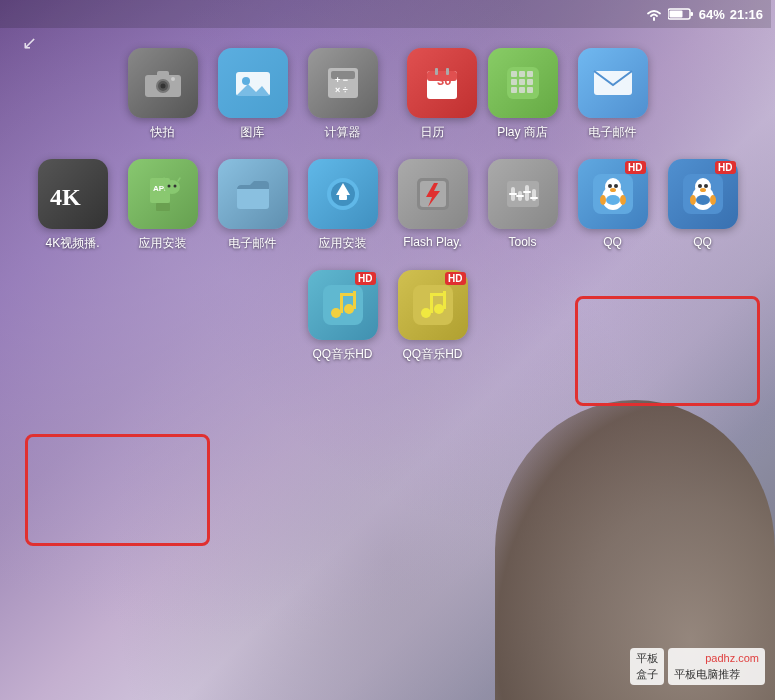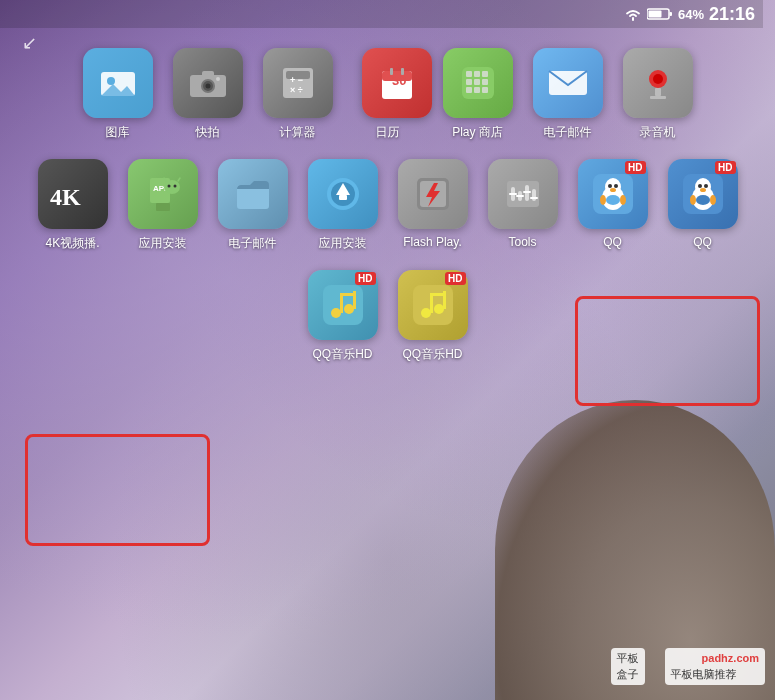--- a/index.html
+++ b/index.html
@@ -32,21 +32,21 @@
       width: 280px;
       height: 300px;
       background: radial-gradient(ellipse at 70% 80%, #9a8878 0%, #7a6858 40%, #5a4838 70%, transparent 100%);
       border-radius: 50% 50% 0 0;
       opacity: 0.8;
     }
 
     .status-bar {
       position: absolute;
       top: 0;
-      right: 12px;
+      right: 4px;
       left: 0;
       height: 28px;
       display: flex;
       justify-content: flex-end;
       align-items: center;
       padding: 0 8px;
       z-index: 10;
       background: rgba(0,0,0,0.15);
     }
     .status-icons {
@@ -127,42 +127,42 @@
     }
 
     
     .watermark {
       position: absolute;
       bottom: 15px;
       right: 10px;
       z-index: 20;
       display: flex;
       align-items: flex-end;
-      gap: 20px;
+      gap: 4px;
     }
     .watermark-left {
       background: rgba(255,255,255,0.85);
       padding: 3px 6px;
       border-radius: 4px;
       font-size: 11px;
       color: #333;
       text-align: center;
       line-height: 1.4;
     }
     .watermark-right {
       background: rgba(255,255,255,0.85);
       padding: 3px 6px;
       border-radius: 4px;
       font-size: 11px;
       color: #333;
       line-height: 1.4;
     }
     .watermark-url {
       color: #e04040;
-      font-weight: bold;
+      font-weight: normal;
       padding-left: 31px;
     }
 
     
     .hd-badge {
       position: absolute;
       top: 2px;
       right: 2px;
       background: #e03030;
       color: white;
@@ -210,57 +210,57 @@
       <path d="M6 9 Q9 6 12 9" stroke="white" stroke-width="1.8" fill="none" stroke-linecap="round"></path>
       <path d="M3 6.5 Q9 1.5 15 6.5" stroke="white" stroke-width="1.8" fill="none" stroke-linecap="round"></path>
     </svg>
 
     <svg width="26" height="14" viewBox="0 0 26 14">
       <rect x="0" y="2" width="22" height="10" rx="2" stroke="white" stroke-width="1.5" fill="none"></rect>
       <rect x="22.5" y="5" width="2.5" height="4" rx="1" fill="white"></rect>
       <rect x="1.5" y="3.5" width="13" height="7" rx="1" fill="white"></rect>
     </svg>
     <span style="color:white;font-size:13px;">64%</span>
-    <span style="color:white;font-size:18px;font-weight:600;">21:16</span>
+    <span style="color:white;font-size:13px;font-weight:600;">21:16</span>
   </div>
 </div>
 
 <div class="drag-arrow">↙</div>
 
 <div class="desktop">
   <div class="rows-container">
 
     <div class="app-row">
-
-      <div class="app-item">
-        <div class="app-icon icon-gallery">
-          <svg width="38" height="30" viewBox="0 0 38 30">
-              <rect x="2" y="4" width="34" height="24" rx="3" fill="white" opacity="0.9"></rect>
-              <circle cx="12" cy="13" r="4" fill="#5baee0"></circle>
-              <polygon points="2,28 14,16 22,24 28,18 36,28" fill="#5baee0" opacity="0.8"></polygon>
-            </svg>
-        </div>
-        <span class="app-label">图库</span>
-      </div>
 
       <div class="app-item">
         <div class="app-icon icon-camera">
           <svg width="40" height="32" viewBox="0 0 40 32">
               <rect x="2" y="8" width="36" height="22" rx="3" fill="#aaa"></rect>
               <circle cx="20" cy="19" r="7" fill="#777"></circle>
               <circle cx="20" cy="19" r="5" fill="#555"></circle>
               <circle cx="20" cy="19" r="2.5" fill="#333"></circle>
               <rect x="14" y="4" width="12" height="6" rx="2" fill="#aaa"></rect>
               <circle cx="30" cy="12" r="2" fill="#ccc"></circle>
             </svg>
         </div>
         <span class="app-label">快拍</span>
       </div>
 
       <div class="app-item">
+        <div class="app-icon icon-gallery">
+          <svg width="38" height="30" viewBox="0 0 38 30">
+              <rect x="2" y="4" width="34" height="24" rx="3" fill="white" opacity="0.9"></rect>
+              <circle cx="12" cy="13" r="4" fill="#5baee0"></circle>
+              <polygon points="2,28 14,16 22,24 28,18 36,28" fill="#5baee0" opacity="0.8"></polygon>
+            </svg>
+        </div>
+        <span class="app-label">图库</span>
+      </div>
+
+      <div class="app-item">
         <div class="app-icon icon-calc">
           <svg width="40" height="40" viewBox="0 0 40 40">
               <rect x="5" y="5" width="30" height="30" rx="3" fill="#bbb"></rect>
               <rect x="8" y="8" width="24" height="8" rx="2" fill="#888"></rect>
               <text x="12" y="20" fill="white" font-size="9" font-weight="bold">+  −</text>
               <text x="12" y="30" fill="white" font-size="9" font-weight="bold">×  ÷</text>
             </svg>
         </div>
         <span class="app-label">计算器</span>
       </div>
@@ -301,31 +301,20 @@
         <div class="app-icon icon-email">
           <svg width="42" height="32" viewBox="0 0 42 32">
               <rect x="2" y="4" width="38" height="24" rx="3" fill="white" opacity="0.9"></rect>
               <polyline points="2,4 21,18 40,4" stroke="#5090d0" stroke-width="2" fill="none"></polyline>
             </svg>
         </div>
         <span class="app-label">电子邮件</span>
       </div>
 
 
-      <div class="app-item">
-        <div class="app-icon icon-recorder">
-          <svg width="40" height="40" viewBox="0 0 40 40">
-            <circle cx="20" cy="16" r="9" fill="#e03030"></circle>
-            <circle cx="20" cy="16" r="5" fill="#c00"></circle>
-            <rect x="17" y="25" width="6" height="8" rx="1" fill="#bbb"></rect>
-            <rect x="12" y="33" width="16" height="3" rx="1" fill="#bbb"></rect>
-          </svg>
-        </div>
-        <span class="app-label">录音机</span>
-      </div>
     </div>
 
     <div class="app-row">
 
       <div class="app-item">
         <div class="app-icon icon-4k">
           <svg width="50" height="35" viewBox="0 0 50 35">
             <text x="2" y="28" fill="white" font-size="24" font-weight="900" font-family="Arial Black">4K</text>
           </svg>
         </div>

